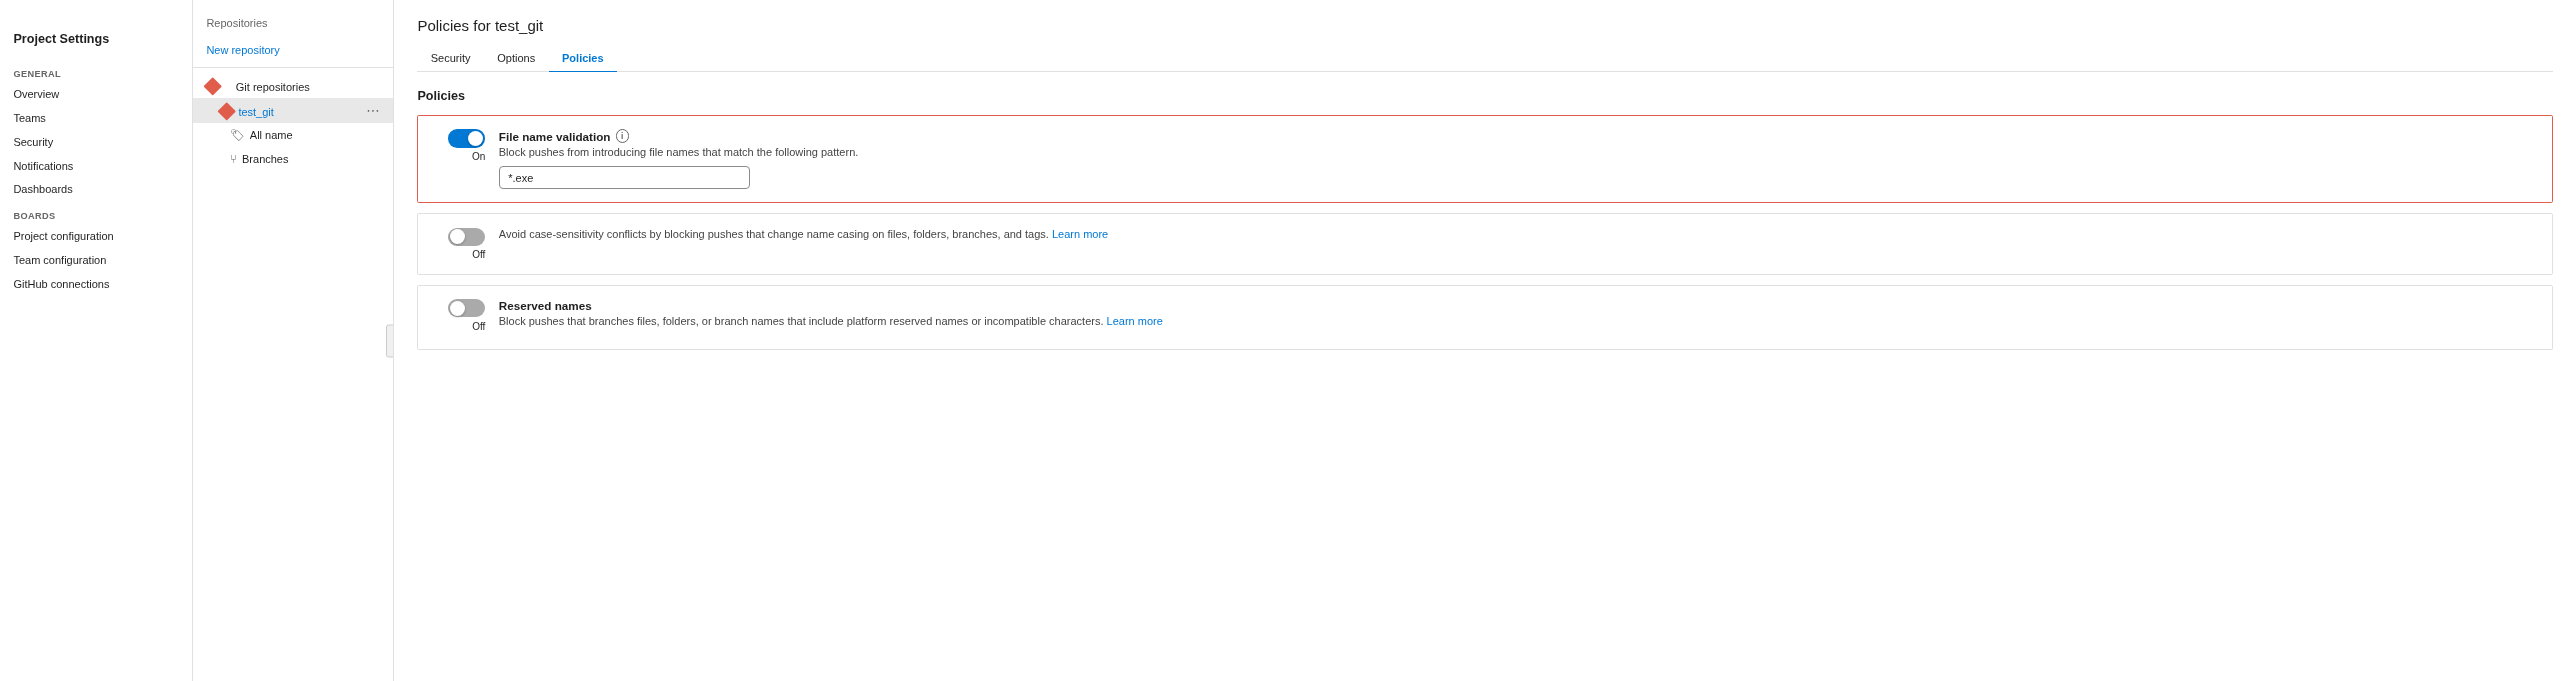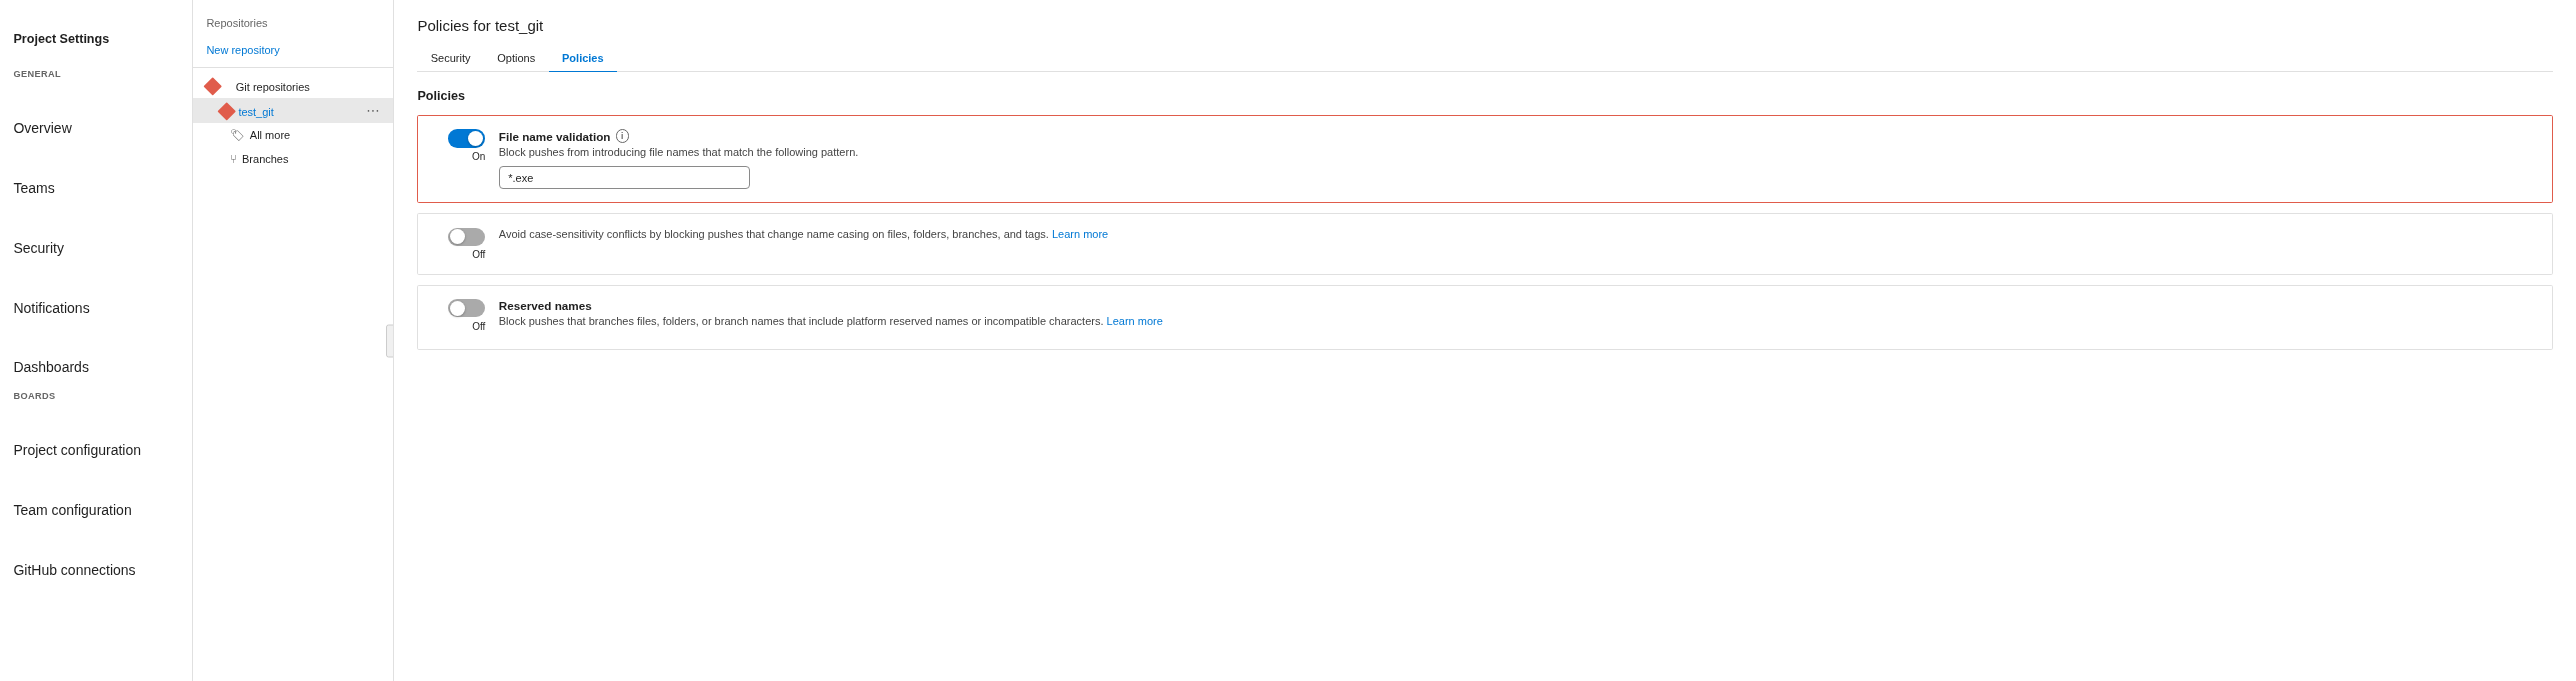--- a/index.html
+++ b/index.html
@@ -25,23 +25,22 @@
       font-weight: 600;
       color: #666;
       padding: 10px 13.4px 3.3px 13.4px;
       text-transform: uppercase;
       letter-spacing: 0.4px;
     }
     .sidebar-item {
       padding: 5.9px 13.4px;
       cursor: pointer;
       color: #1f1f1f;
-      font-size: 14px;
+      font-size: 11px;
       display: block;
-      margin-top: 32px;
     }
 
     
     .repo-sidebar {
       width: 201px;
       min-width: 201px;
       background: #fff;
       border-right: 0.8px solid #e0e0e0;
       padding: 13.4px 0;
       overflow-y: auto;
@@ -318,21 +317,21 @@
   </div>
   <div class="repo-item">
     <div class="git-icon-wrapper">
       <div class="git-icon"></div>
     </div>
     <span class="repo-item-label">test_git</span>
     <span class="more-icon">⋯</span>
   </div>
   <div class="repo-sub-item">
     <span class="sub-icon">🏷</span>
-    <span>All more</span>
+    <span>All name</span>
   </div>
   <div class="repo-sub-item">
     <span class="sub-icon">⑂</span>
     <span>Branches</span>
   </div>
 </div>
 
 <div class="main-content">
   <div class="page-title">Policies for test_git</div>
 

